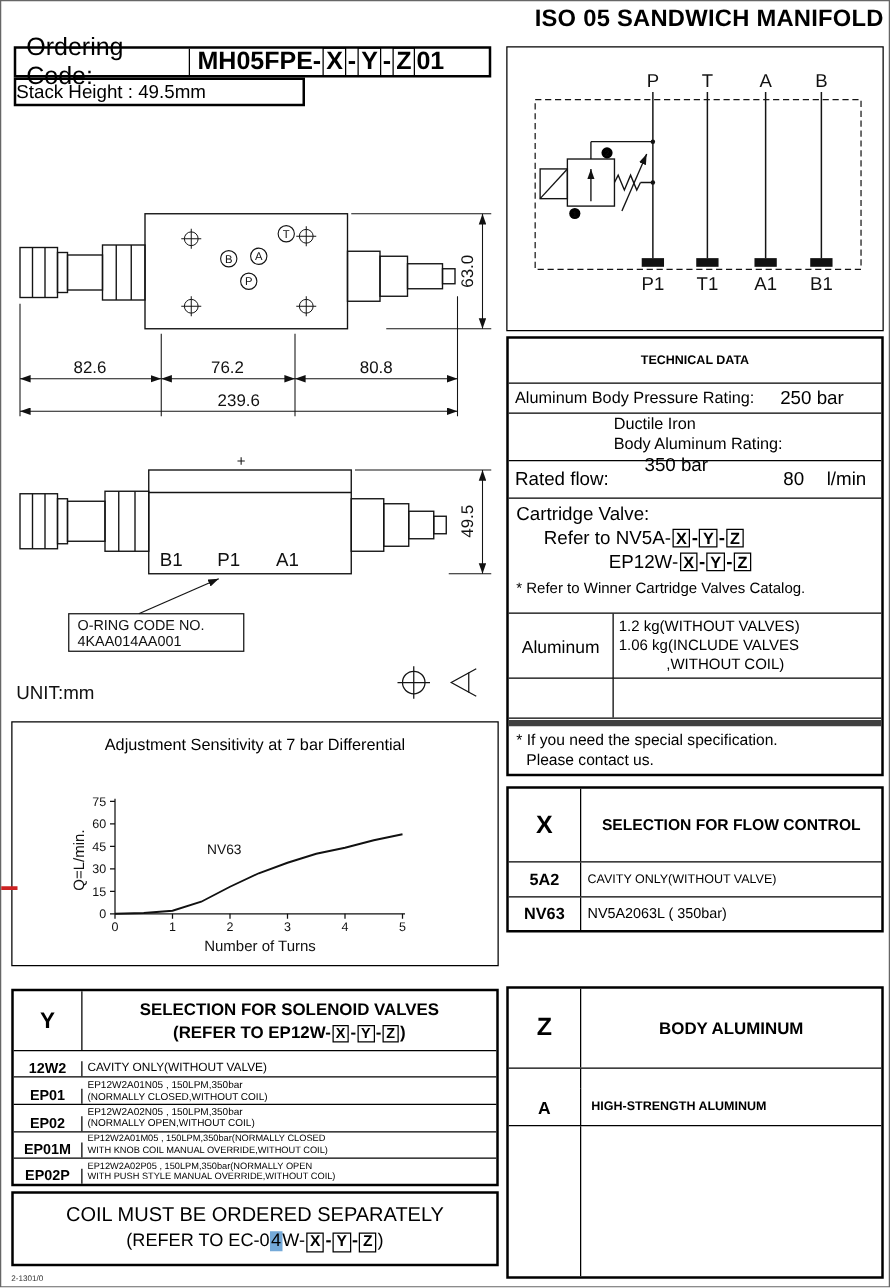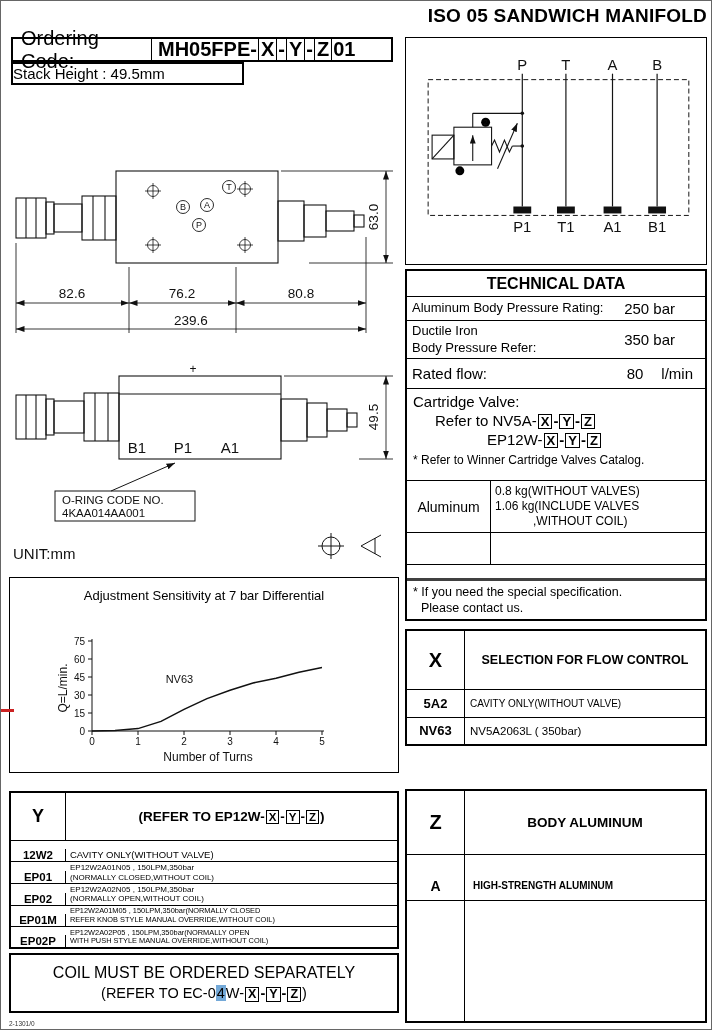--- a/index.html
+++ b/index.html
@@ -36,38 +36,38 @@
   .plus{font-size:12px;text-anchor:middle;fill:#111;}
   .unit-t{font-size:15px;fill:#111;}
   .axl{stroke:#111;stroke-width:1;}
   .tick{font-size:10px;fill:#111;}
   .curve{fill:none;stroke:#111;stroke-width:1.5;}
   .slabel{font-size:11px;fill:#111;}
   .alabel{font-size:12px;fill:#111;}
   .co{font-size:6.5px;text-anchor:middle;fill:#111;}
   
   .tech{left:404px;top:268px;width:302px;height:352px;border:2px solid #000;display:flex;flex-direction:column;}
-  .tech-h{height:26px;border-bottom:1.5px solid #000;font-weight:bold;font-size:16px;display:flex;align-items:center;justify-content:center;}
+  .tech-h{height:36px;border-bottom:1.5px solid #000;font-weight:bold;font-size:10px;display:flex;align-items:center;justify-content:center;}
   .trow{border-bottom:1px solid #000;display:flex;align-items:center;}
-  .tr1{height:24px;} .tr2{height:38px;} .tr3{height:30px;}
+  .tr1{height:24px;} .tr2{height:38px;flex-direction:column;} .tr3{height:30px;}
   .tl{flex:1;padding-left:5px;font-size:13px;line-height:1.25;}
   .tl3{flex:1;padding-left:5px;font-size:15px;}
   .tv{font-size:15px;padding-right:30px;}
   .tv3{font-size:15px;display:flex;gap:18px;padding-right:12px;justify-content:space-between;}
   .cart{height:92px;border-bottom:1px solid #000;padding:4px 6px;font-size:15px;line-height:1.25;}
   .c2{padding-left:22px;} .c3{padding-left:74px;}
   .c2 .bx,.c3 .bx{font-size:13px;}
   .c4{font-size:12px;padding-top:4px;}
   .wt{height:84px;border-bottom:1px solid #000;display:grid;grid-template-columns:84px 1fr;grid-template-rows:52px 1fr;}
   .wt-mat{border-right:1px solid #000;border-bottom:1px solid #000;display:flex;align-items:center;justify-content:center;font-size:14px;}
   .wt-lines{border-bottom:1px solid #000;font-size:12px;padding:3px 4px;line-height:1.25;}
   .wt-ind{padding-left:38px;}
   .wt-e{border-right:1px solid #000;}
   .tspacer{flex:1;}
-  .tnote{border-top:3px solid #404040;font-size:12.5px;padding:3px 6px;line-height:1.3;}
+  .tnote{border-top:5px solid #404040;font-size:12.5px;padding:3px 6px;line-height:1.3;}
   .tnote .ind{padding-left:8px;}
   
   .xtab{left:404px;top:628px;width:302px;height:117px;border:2px solid #000;display:flex;flex-direction:column;}
   .xh{display:flex;height:59px;border-bottom:1px solid #000;}
   .kc{width:58px;border-right:1px solid #000;display:flex;align-items:center;justify-content:center;font-weight:bold;}
   .xh .kc{font-size:20px;}
   .tc{flex:1;display:flex;align-items:center;justify-content:center;font-weight:bold;}
   .xh .tc{font-size:12.5px;}
   .xr{display:flex;flex:1;border-bottom:1px solid #000;}
   .xr:last-child{border-bottom:none;}
@@ -328,41 +328,41 @@
 
   <div class="abs tech">
     <div class="tech-h">TECHNICAL DATA</div>
     <div class="trow tr1">
       <span class="tl">Aluminum Body Pressure Rating:</span>
       <span class="tv">250 bar</span>
     </div>
     <div class="trow tr2">
       <span class="tl">
         <span style="display:block">Ductile Iron</span>
-        <span style="display:block">Body Pressure Refer:</span>
+        <span style="display:block">Body Aluminum Rating:</span>
       </span>
       <span class="tv">350 bar</span>
     </div>
     <div class="trow tr3">
       <span class="tl3">Rated flow:</span>
       <span class="tv3">
         <span>80</span>
         <span>l/min</span>
       </span>
     </div>
     <div class="cart">
       <div class="c1">Cartridge Valve:</div>
       <div class="c2"><span>Refer to NV5A-</span><span class="bx">X</span><span class="sep">-</span><span class="bx">Y</span><span class="sep">-</span><span class="bx">Z</span></div>
       <div class="c3"><span>EP12W-</span><span class="bx">X</span><span class="sep">-</span><span class="bx">Y</span><span class="sep">-</span><span class="bx">Z</span></div>
       <div class="c4">* Refer to Winner Cartridge Valves Catalog.</div>
     </div>
     <div class="wt">
       <div class="wt-mat">Aluminum</div>
       <div class="wt-lines">
-        <div>0.8 kg(WITHOUT VALVES)</div>
+        <div>1.2 kg(WITHOUT VALVES)</div>
         <div>1.06 kg(INCLUDE VALVES</div>
         <div class="wt-ind">,WITHOUT COIL)</div>
       </div>
       <div class="wt-e"></div>
       <div></div>
     </div>
     <div class="tspacer"></div>
     <div class="tnote">
       <div>* If you need the special specification.</div>
       <div class="ind">Please contact us.</div>
@@ -400,20 +400,21 @@
     <div class="zfill">
         <div class="gl"></div>
         <div></div>
       </div>
   </div>
 
   <div class="abs ytab">
     <div class="yh">
       <div class="kc">Y</div>
       <div class="yht">
+        <span>SELECTION FOR SOLENOID VALVES</span>
         <span><span>(REFER TO EP12W-</span><span class="bx">X</span><span class="sep">-</span><span class="bx">Y</span><span class="sep">-</span><span class="bx">Z</span><span>)</span></span>
       </div>
     </div>
     <div class="yr">
       <div class="kc">12W2</div>
       <div class="yd s1">
         <span>CAVITY ONLY(WITHOUT VALVE)</span>
       </div>
     </div>
     <div class="yr">
@@ -427,21 +428,21 @@
       <div class="kc">EP02</div>
       <div class="yd">
         <span>EP12W2A02N05 , 150LPM,350bar</span>
         <span>(NORMALLY OPEN,WITHOUT COIL)</span>
       </div>
     </div>
     <div class="yr">
       <div class="kc">EP01M</div>
       <div class="yd s2">
         <span>EP12W2A01M05 , 150LPM,350bar(NORMALLY CLOSED</span>
-        <span>REFER KNOB STYLE MANUAL OVERRIDE,WITHOUT COIL)</span>
+        <span>WITH KNOB COIL MANUAL OVERRIDE,WITHOUT COIL)</span>
       </div>
     </div>
     <div class="yr">
       <div class="kc">EP02P</div>
       <div class="yd s2">
         <span>EP12W2A02P05 , 150LPM,350bar(NORMALLY OPEN</span>
         <span>WITH PUSH STYLE MANUAL OVERRIDE,WITHOUT COIL)</span>
       </div>
     </div>
   </div>

